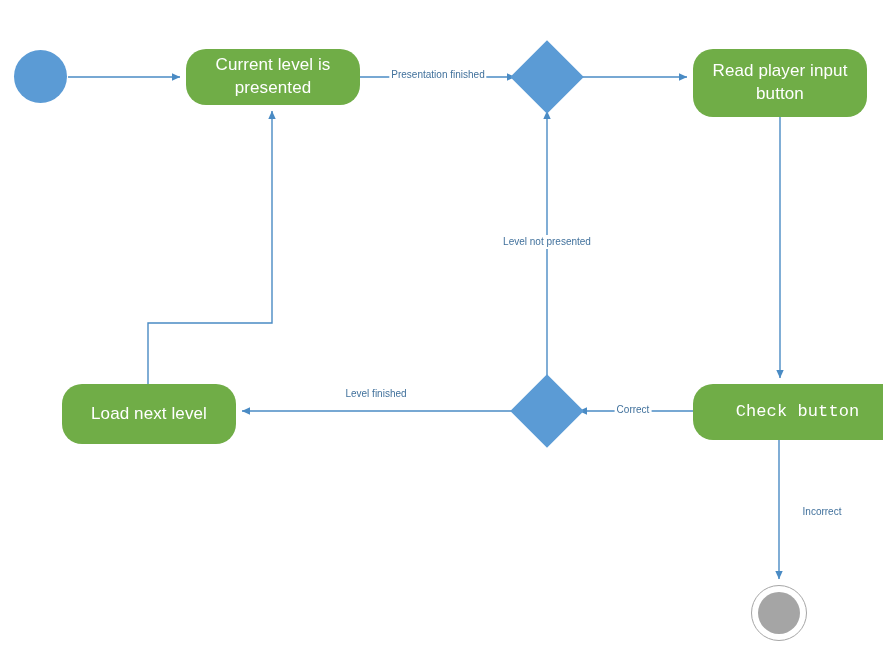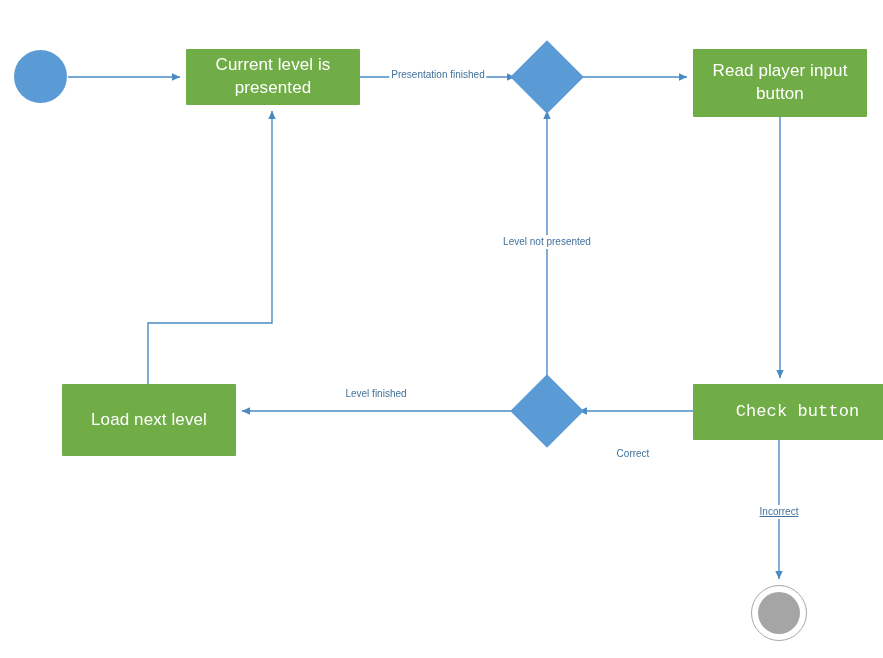--- a/index.html
+++ b/index.html
@@ -27,21 +27,21 @@
     width: 883px;
     height: 658px;
   }
   
   .node {
     position: absolute;
     box-sizing: border-box;
   }
   .action-node {
     background: #70ad47;
-    border-radius: 1px;
+    border-radius: 20px;
     display: flex;
     align-items: center;
     justify-content: center;
     text-align: center;
     color: #ffffff;
     font-size: 17px;
     line-height: 1.35;
     letter-spacing: 0.1px;
     padding: 2px 10px;
   }
@@ -136,31 +136,31 @@
     <span>Read player input button</span>
   </div>
 
   <div class="node action-node" style="left:693px; top:384px; width:209px; height:56px;font-family:Liberation Mono, monospace;">
     <span>Check button</span>
   </div>
 
   <div class="node decision-node" style="left:521px; top:385px; width:52px; height:52px;">
   </div>
 
-  <div class="node action-node" style="left:62px; top:384px; width:174px; height:72px;">
+  <div class="node action-node" style="left:62px; top:384px; width:174px; height:60px;">
     <span>Load next level</span>
   </div>
 
   <div class="node end-node-outer" style="left:751px; top:585px; width:56px; height:56px;">
     <div class="end-node-inner" style="width:42px; height:42px;"></div>
   </div>
 
   <div class="edge-label center" style="left:438px; top:75px;">Presentation finished</div>
 
-  <div class="edge-label center" style="left:633px; top:410px;margin-top:44px;">Correct</div>
+  <div class="edge-label center" style="left:633px; top:410px;">Correct</div>
 
   <div class="edge-label center" style="left:547px; top:242px;">Level not presented</div>
 
   <div class="edge-label center" style="left:376px; top:394px;">Level finished</div>
 
-  <div class="edge-label center" style="left:779px; top:512px;text-decoration:underline;">Incorrect</div>
+  <div class="edge-label center" style="left:822px; top:512px;">Incorrect</div>
 
 </div>
 
 </body></html>

